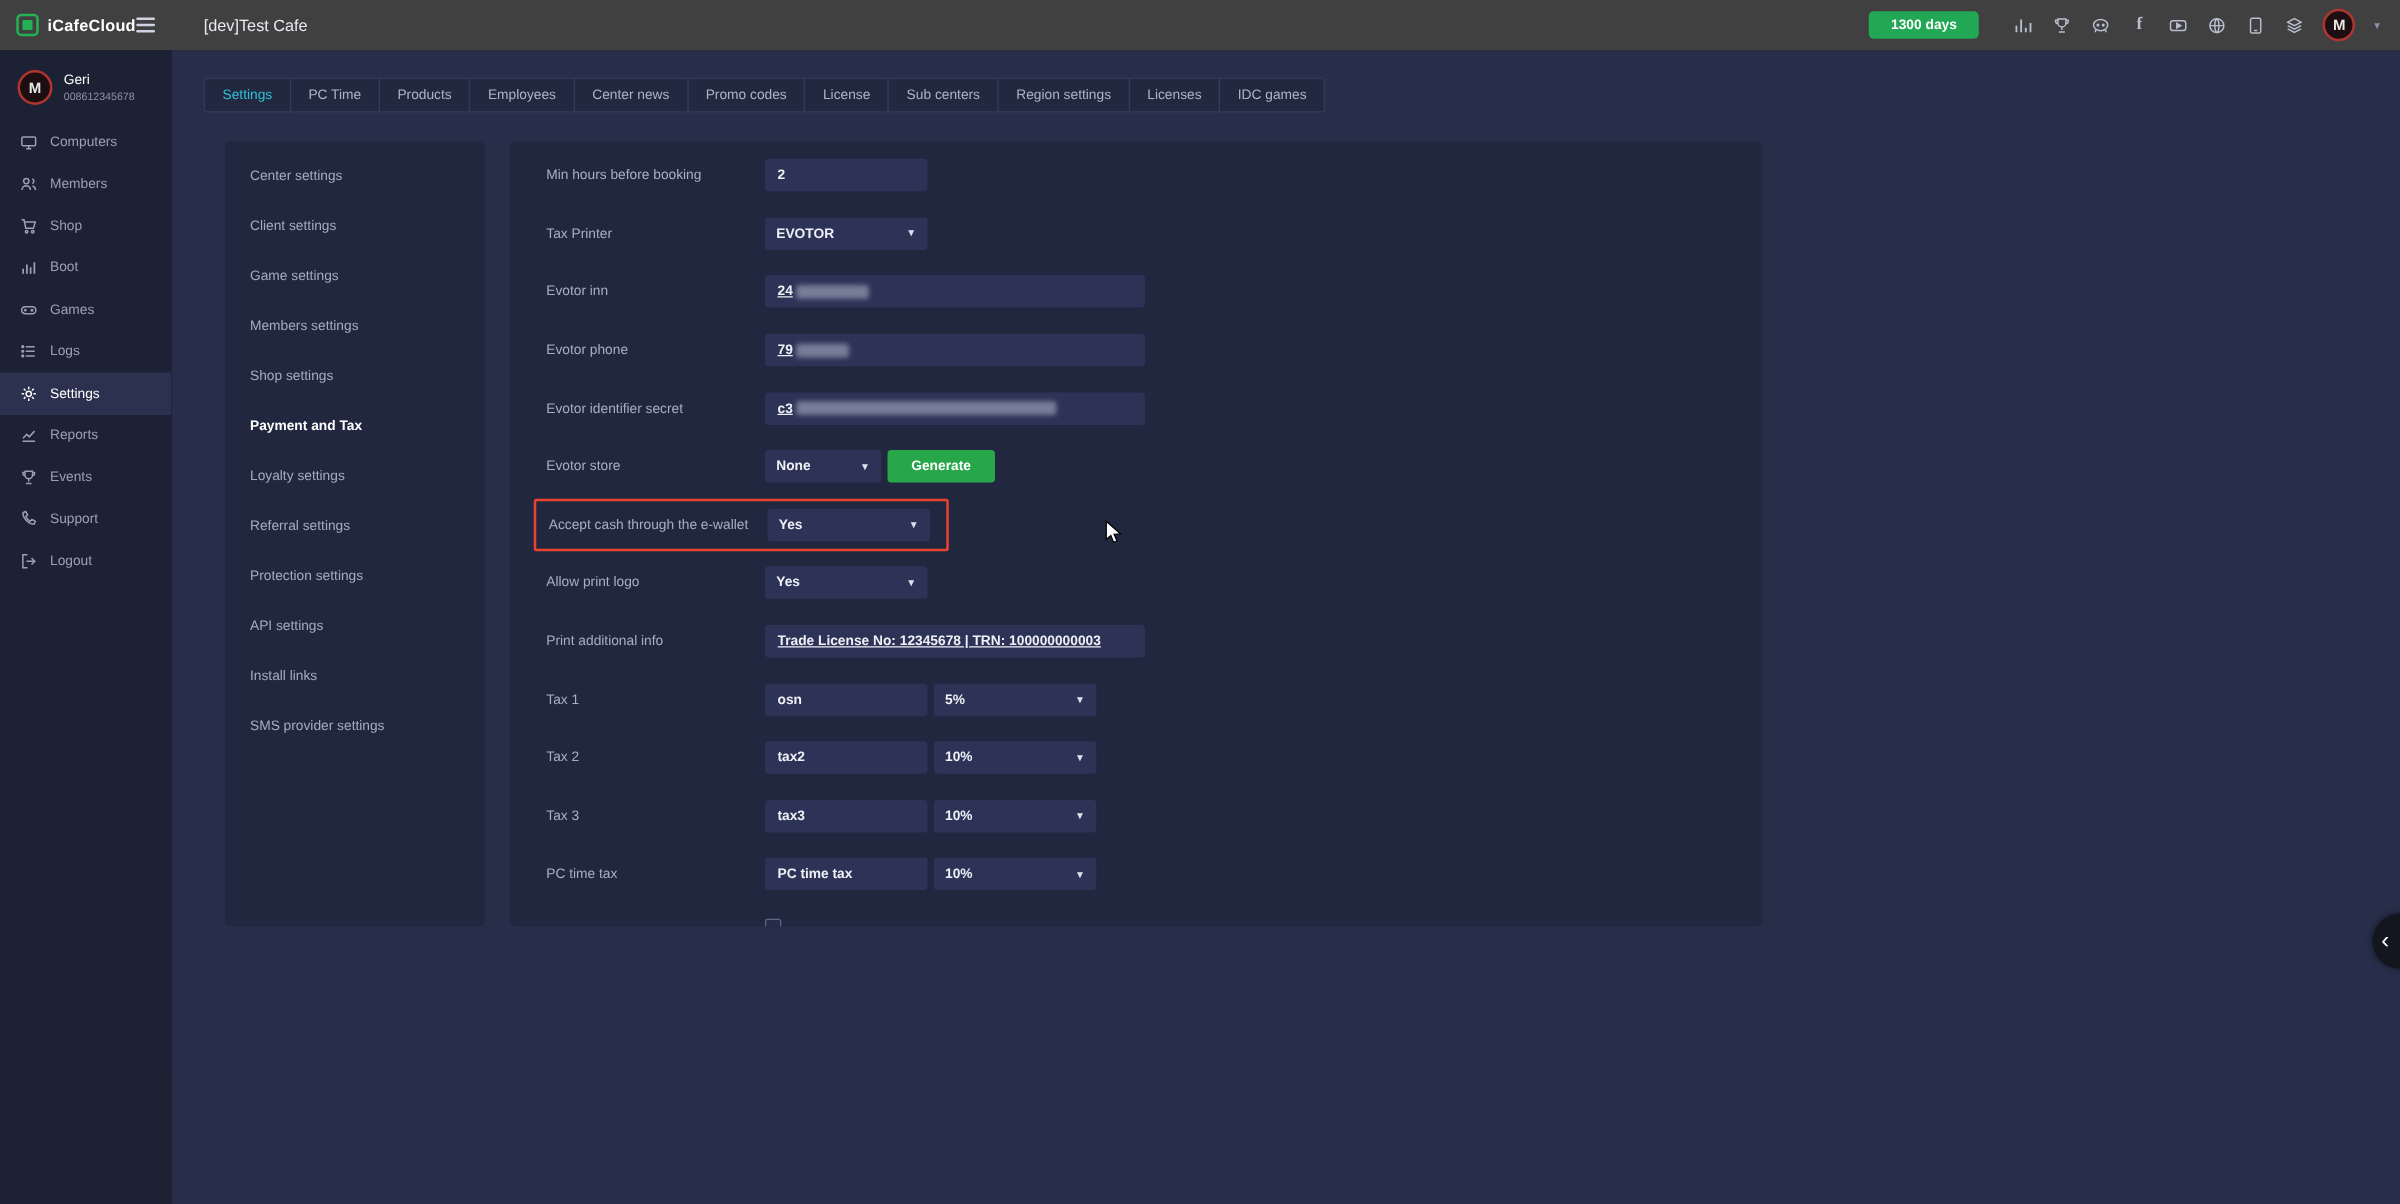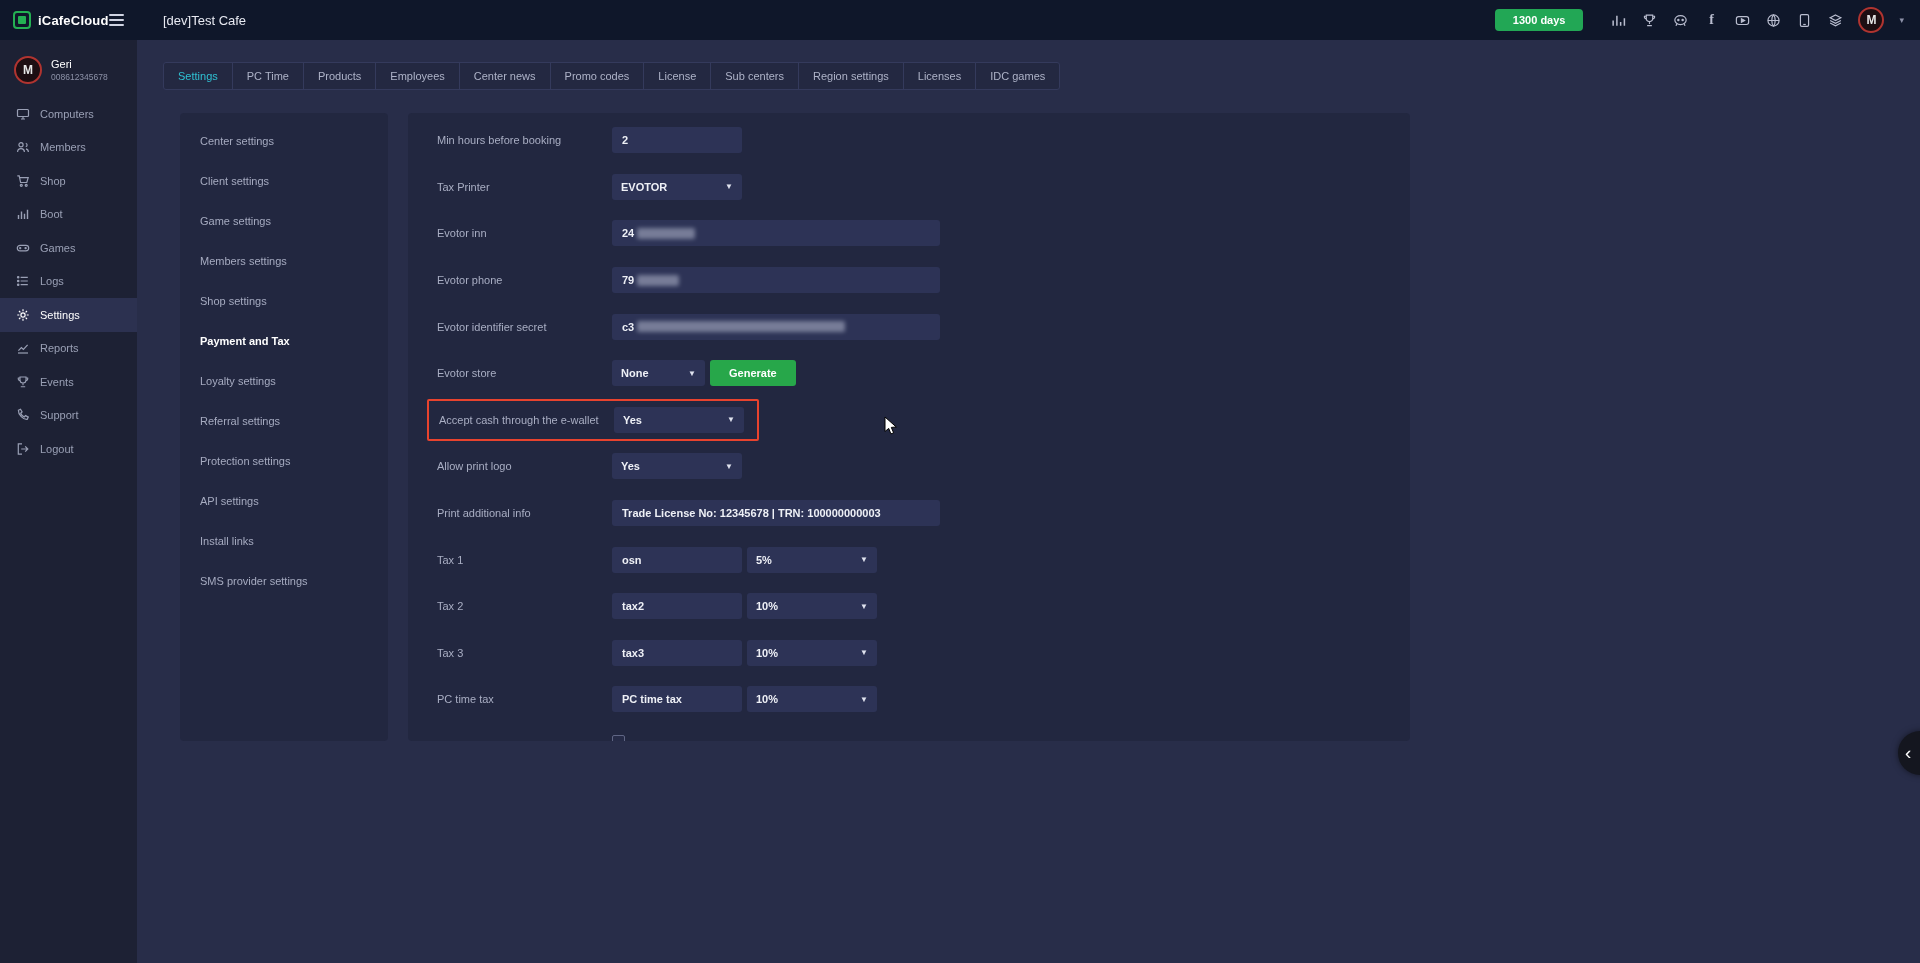--- a/index.html
+++ b/index.html
@@ -6,21 +6,21 @@
   html,body { width:1920px; height:963px; overflow:hidden; }
   body {
     font-family: "Liberation Sans", sans-serif;
     background:#282d49;
     color:#e8eaf2;
     position:relative;
   }
   
   .topbar {
     position:fixed; top:0; left:0; width:1920px; height:40px;
-    background:#0f172a; display:flex; align-items:center; z-index:30;
+    background:#404040; display:flex; align-items:center; z-index:30;
   }
   .topbar-left { width:137px; display:flex; align-items:center; justify-content:space-between; padding:0 13px; }
   .brand { display:flex; align-items:center; gap:7px; cursor:pointer; }
   .brand-logo { width:18px; height:18px; border:2px solid #24b153; border-radius:4px; position:relative; }
   .brand-logo::after { content:""; position:absolute; left:3px; top:3px; width:8px; height:8px; background:#24b153; border-radius:1px; }
   .brand-name { font-size:13px; font-weight:bold; color:#ffffff; letter-spacing:.2px; }
   .hamburger { width:16px; height:12px; display:flex; flex-direction:column; justify-content:space-between; cursor:pointer; }
   .hamburger span { display:block; height:2px; background:#cfd3e2; border-radius:1px; }
   .cafe-title { margin-left:26px; font-size:13px; font-weight:500; color:#e8eaf2; }
   .topbar-right { margin-left:auto; display:flex; align-items:center; gap:15px; margin-right:16px; }
@@ -57,21 +57,21 @@
   .form-card { width:1002px; height:628px; padding:4px 0 0 29px; position:relative; overflow:hidden; }
   .form-row { display:flex; align-items:center; height:46.6px; }
   .f-label { width:175px; flex-shrink:0; font-size:11px; color:#a9aec3; }
   .input, .select {
     background:#2d3356; border:none; border-radius:3px; height:26px;
     color:#eef0f6; font-size:11px; font-weight:600; font-family:"Liberation Sans", sans-serif;
   }
   input.input { padding:0 10px; outline:none; }
   .divinput { padding:0 10px; display:flex; align-items:center; }
   .w-sm { width:130px; }
-  .w-lg { width:328px; }
+  .w-lg { width:304px;text-decoration:underline; }
   .w-xs { width:93px; }
   .select { display:flex; align-items:center; justify-content:space-between; padding:0 9px; cursor:pointer; }
   .select .chev { color:#dfe2ee; font-size:8px; margin-left:8px; }
   .tax-select { margin-left:5px; }
   .generate-btn { margin-left:5px; background:#27a74a; color:#fff; border:none; border-radius:3px; height:26px;
                   padding:0 19px; font-size:11px; font-weight:bold; cursor:pointer; font-family:"Liberation Sans", sans-serif; }
   .hl-box { display:flex; align-items:center; border:2px solid #e8432e; border-radius:2px;
             padding:6px 13px 6px 10px; margin-left:-10px; }
   .blur-bar { display:inline-block; height:11px; background:#8a8fa8; border-radius:2px; filter:blur(2px);
               margin-left:3px; opacity:.8; }

